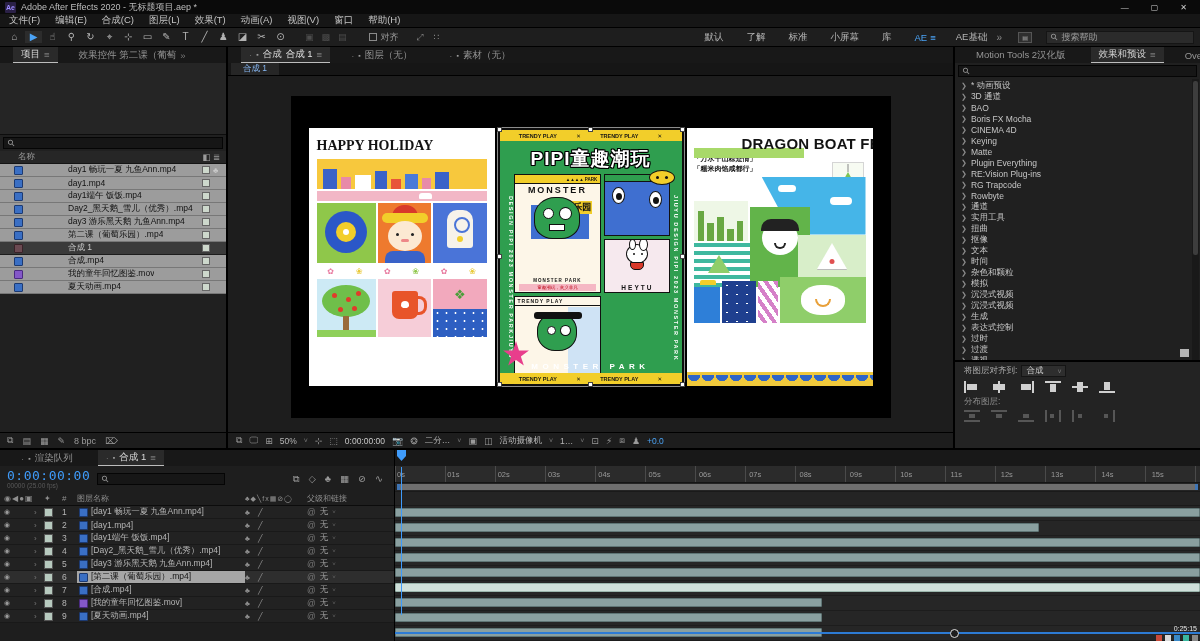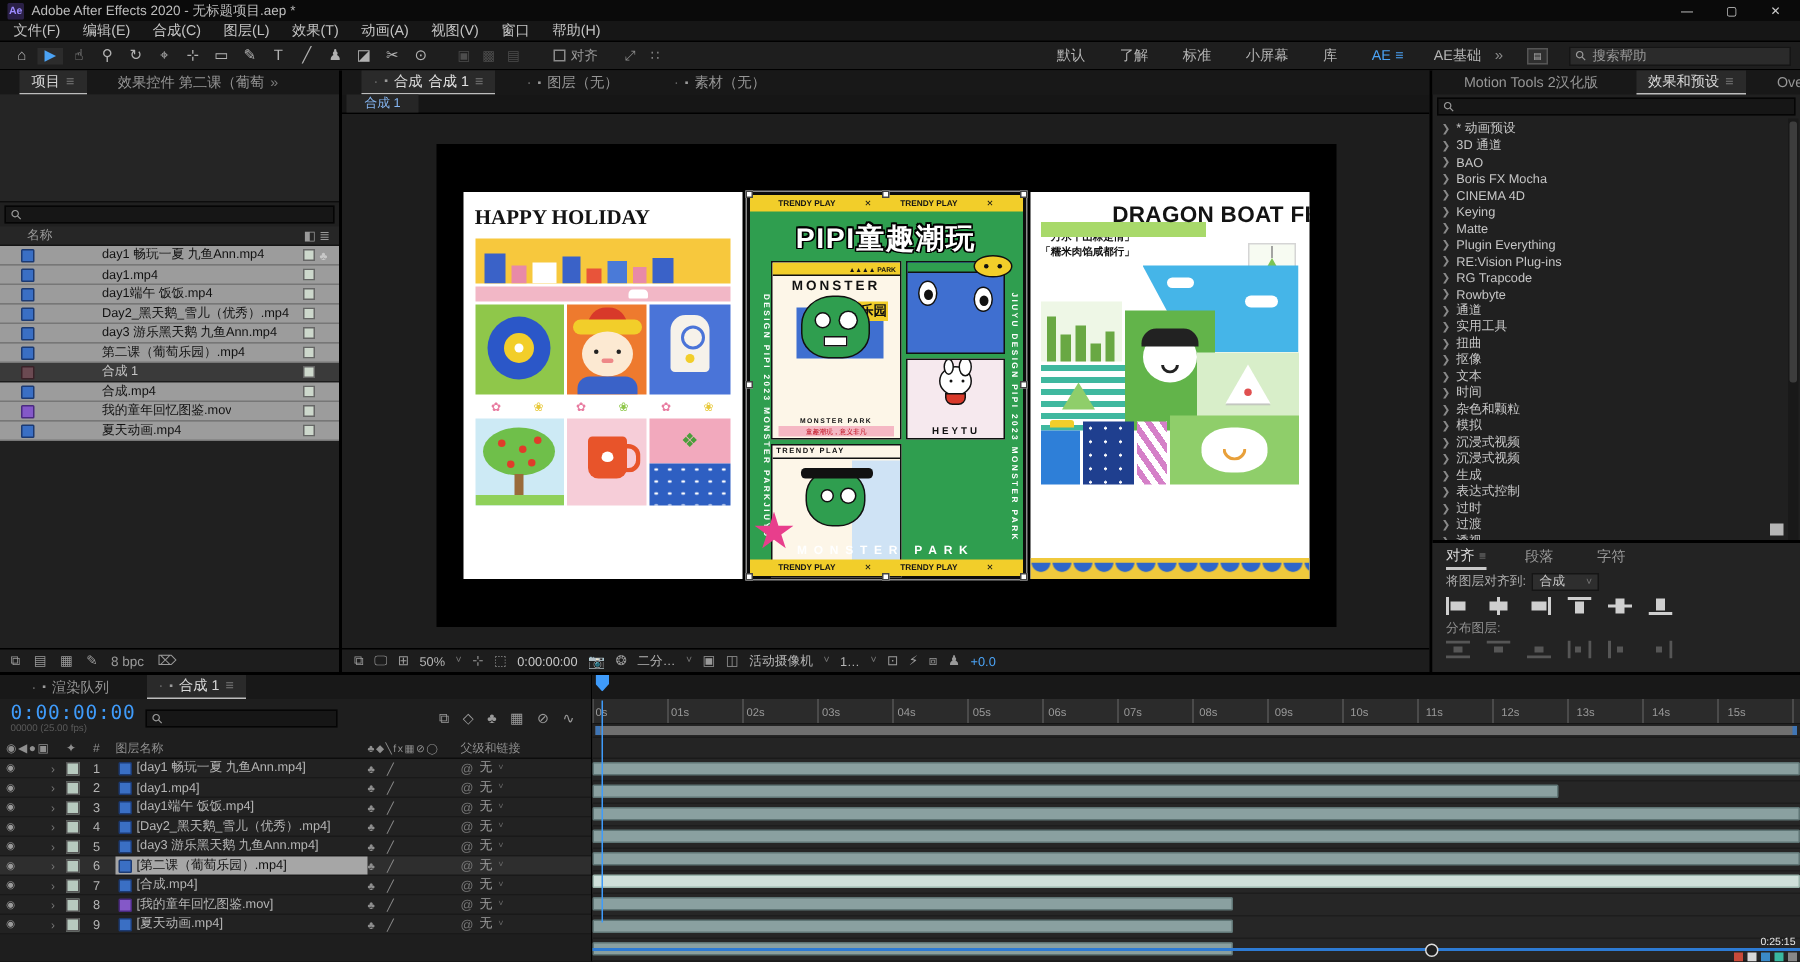--- a/index.html
+++ b/index.html
@@ -788,26 +788,20 @@
           <span>透视</span>
         </div>
       </div>
     <div style="position:relative;height:0">
       <div class="fx-scroll" style="top:-281px;height:281px">
           <div class="fx-thumb"></div>
         </div>
       <div class="fx-corner" style="bottom:3px"></div>
     </div>
     <div class="align-panel">
-      <div class="align-tabs">
-
-      <span class="atab active"><span>对齐</span><span class="suffix">≡</span></span>
-          <span class="atab"><span>段落</span><span class="suffix"></span></span>
-          <span class="atab"><span>字符</span><span class="suffix"></span></span>
-        </div>
       <div class="align-to">
         <span>将图层对齐到:</span>
         <span class="aselect">
             <span>合成</span>
             <span class="vb-dd">˅</span>
           </span>
       </div>
       <div class="abtns" style="color:#cfcfcf">
         <span>
             <svg width="16" height="12">

